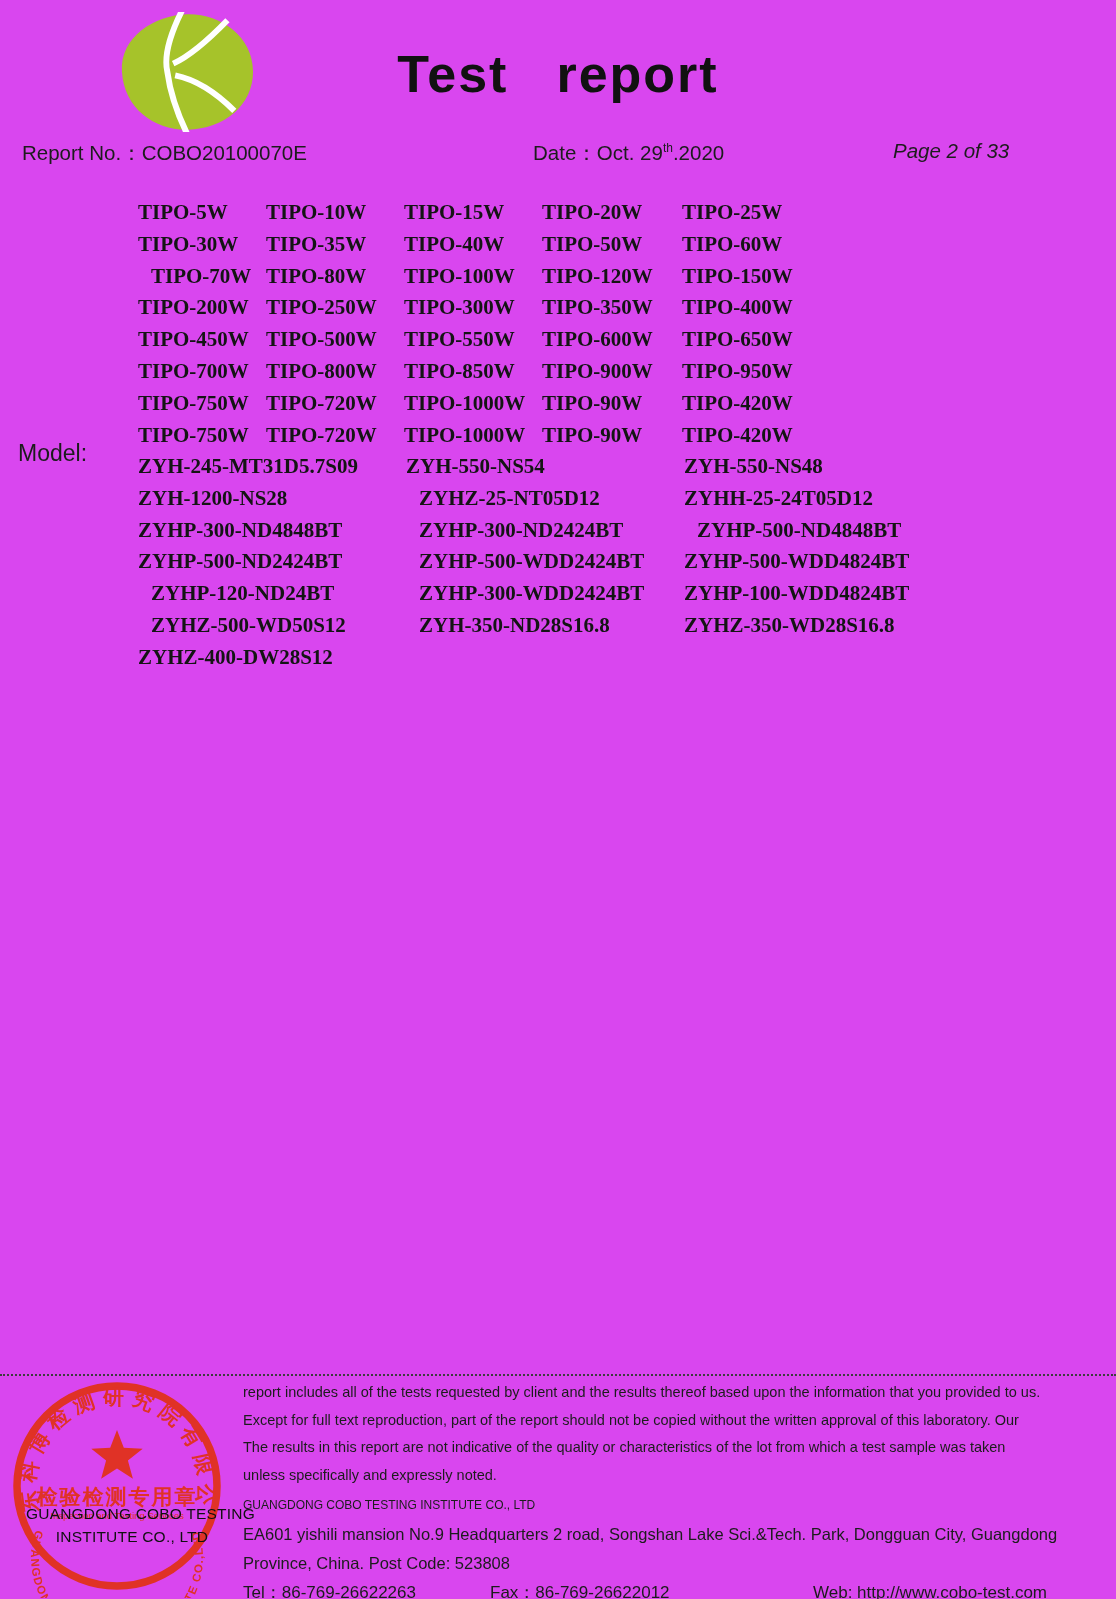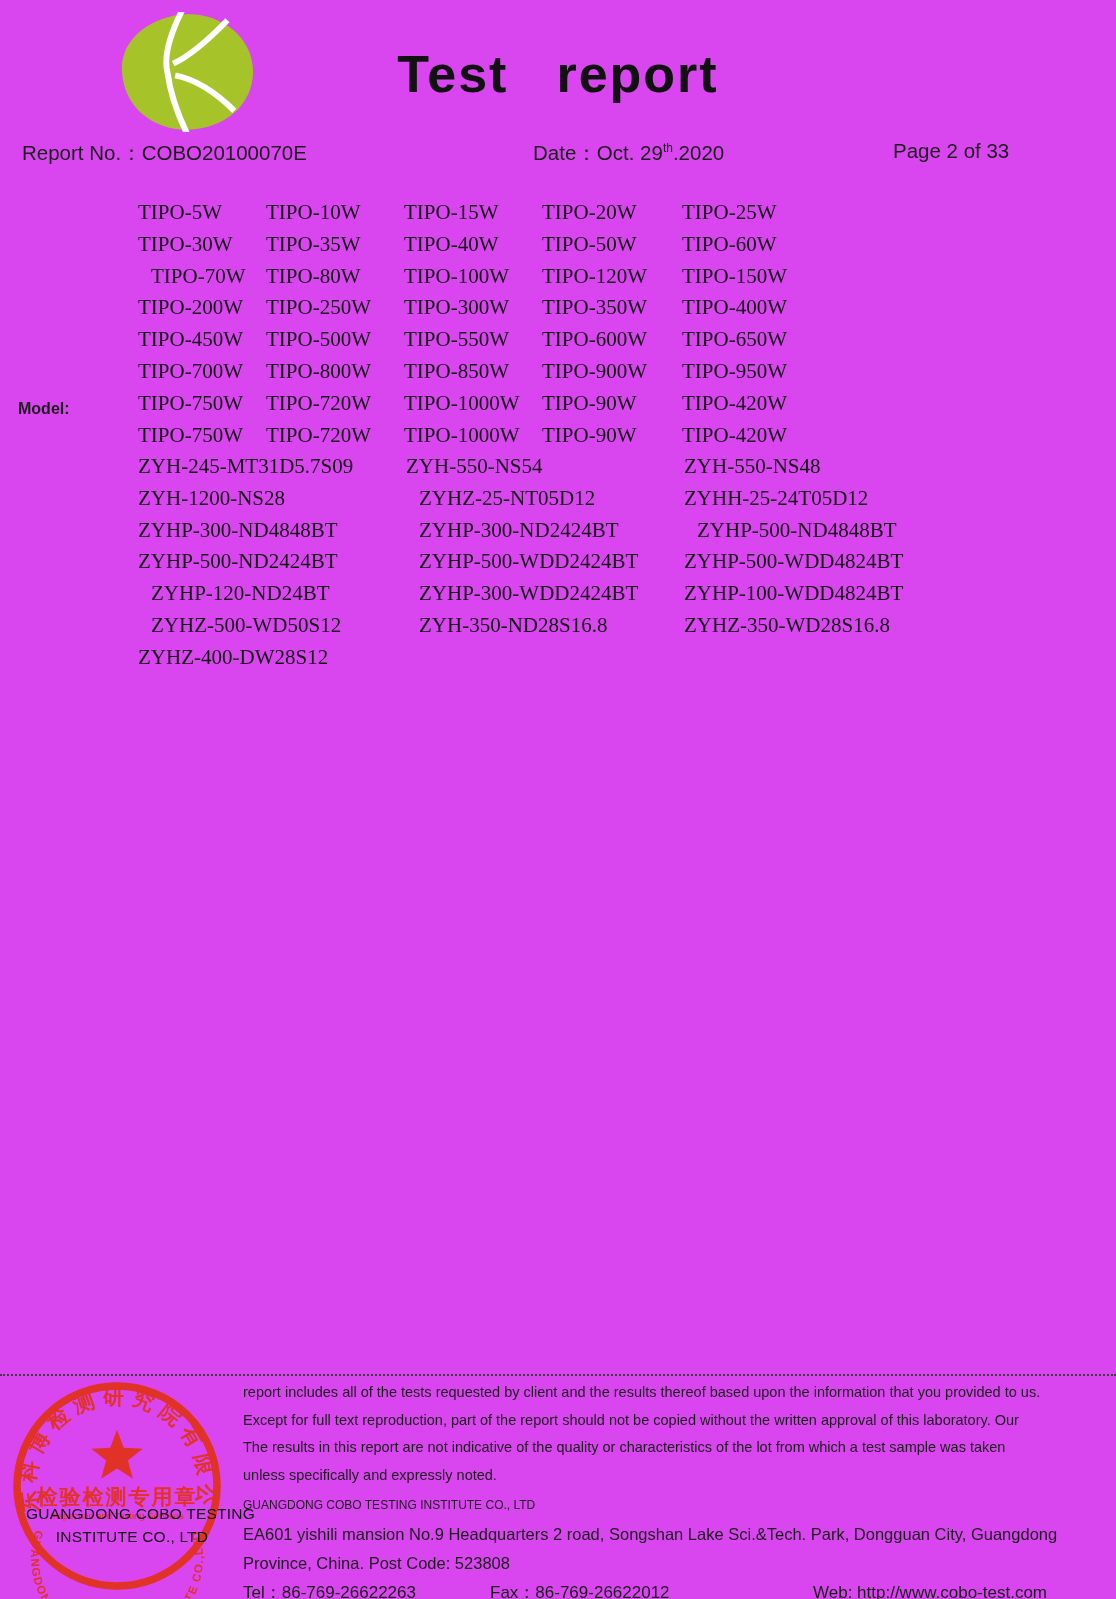--- a/index.html
+++ b/index.html
@@ -9,29 +9,29 @@
     font-family:"Liberation Sans","DejaVu Sans",sans-serif; color:#1c1c1c;
   }
   
   .logo { position:absolute; left:118px; top:12px; width:138px; height:120px; }
   .title { position:absolute; left:0; top:44px; width:100%; text-align:center;
            font-size:52px; font-weight:700; letter-spacing:2px; color:#111; }
   .title .w1 { margin-right:48px; }
   .hdr { position:absolute; top:139px; font-size:20.5px; white-space:nowrap; }
   .hdr-report { left:22px; }
   .hdr-date   { left:533px; }
-  .hdr-page   { left:893px; }
+  .hdr-page   { left:893px;font-style:italic; }
   .hdr sup { font-size:12px; }
   
-  .model-label { position:absolute; left:18px; top:400px; font-size:16px;font-weight:bold; }
+  .model-label { position:absolute; left:18px; top:440px; font-size:23px; }
   .mgrid {
     position:absolute; left:138px;
     display:grid; white-space:nowrap;
     font-family:"Liberation Serif","DejaVu Serif",serif;
-    font-size:21px; line-height:31.8px; color:#141414;
+    font-size:21px; line-height:31.8px; color:#141414;font-weight:bold;
   }
   .tipo-grid { top:197px; grid-template-columns:128px 138px 138px 140px auto; }
   .zyh-grid  { top:451px; grid-template-columns:268px 278px auto; }
   .indent { padding-left:13px; }
   
   .dotline { position:absolute; left:0; top:1374px; width:1116px; height:0;
              border-top:2px dotted #3d3d3d; }
   .footer { position:absolute; left:243px; top:1379px; width:845px; }
   .disc { font-size:14.5px; line-height:27.5px; white-space:nowrap; }
   .company { font-size:12px; line-height:29px; margin-top:2px; white-space:nowrap; }

